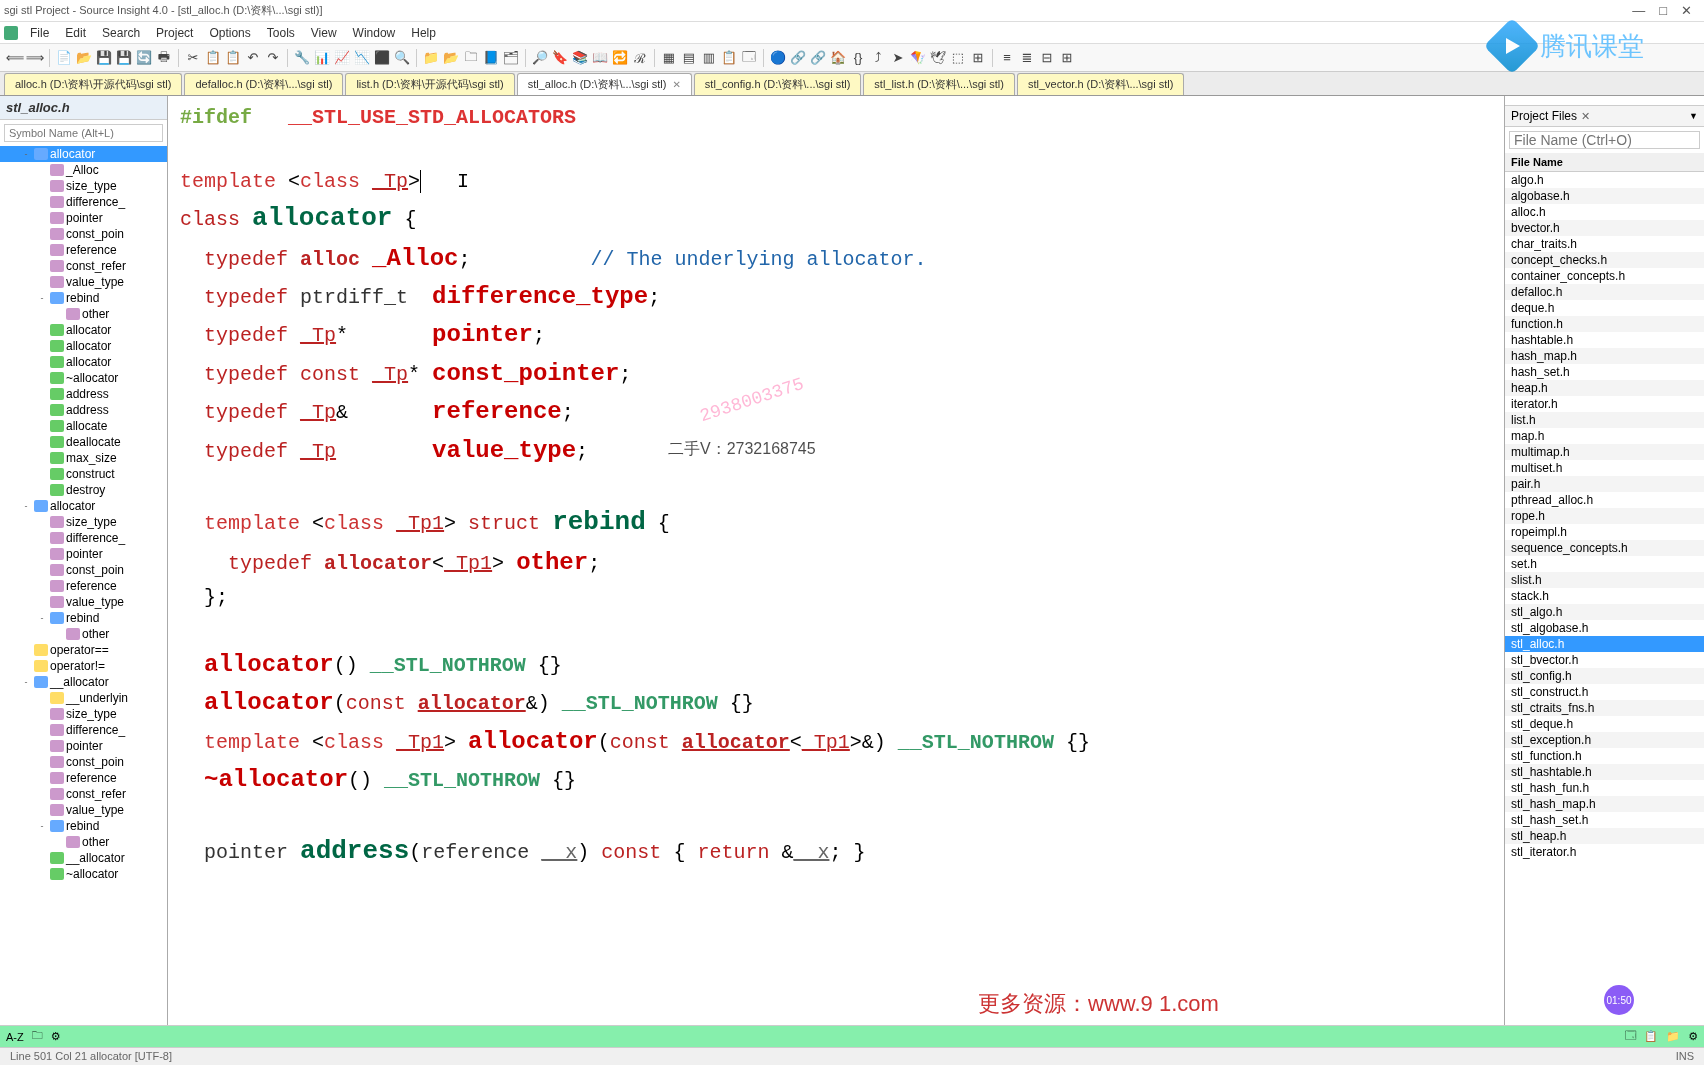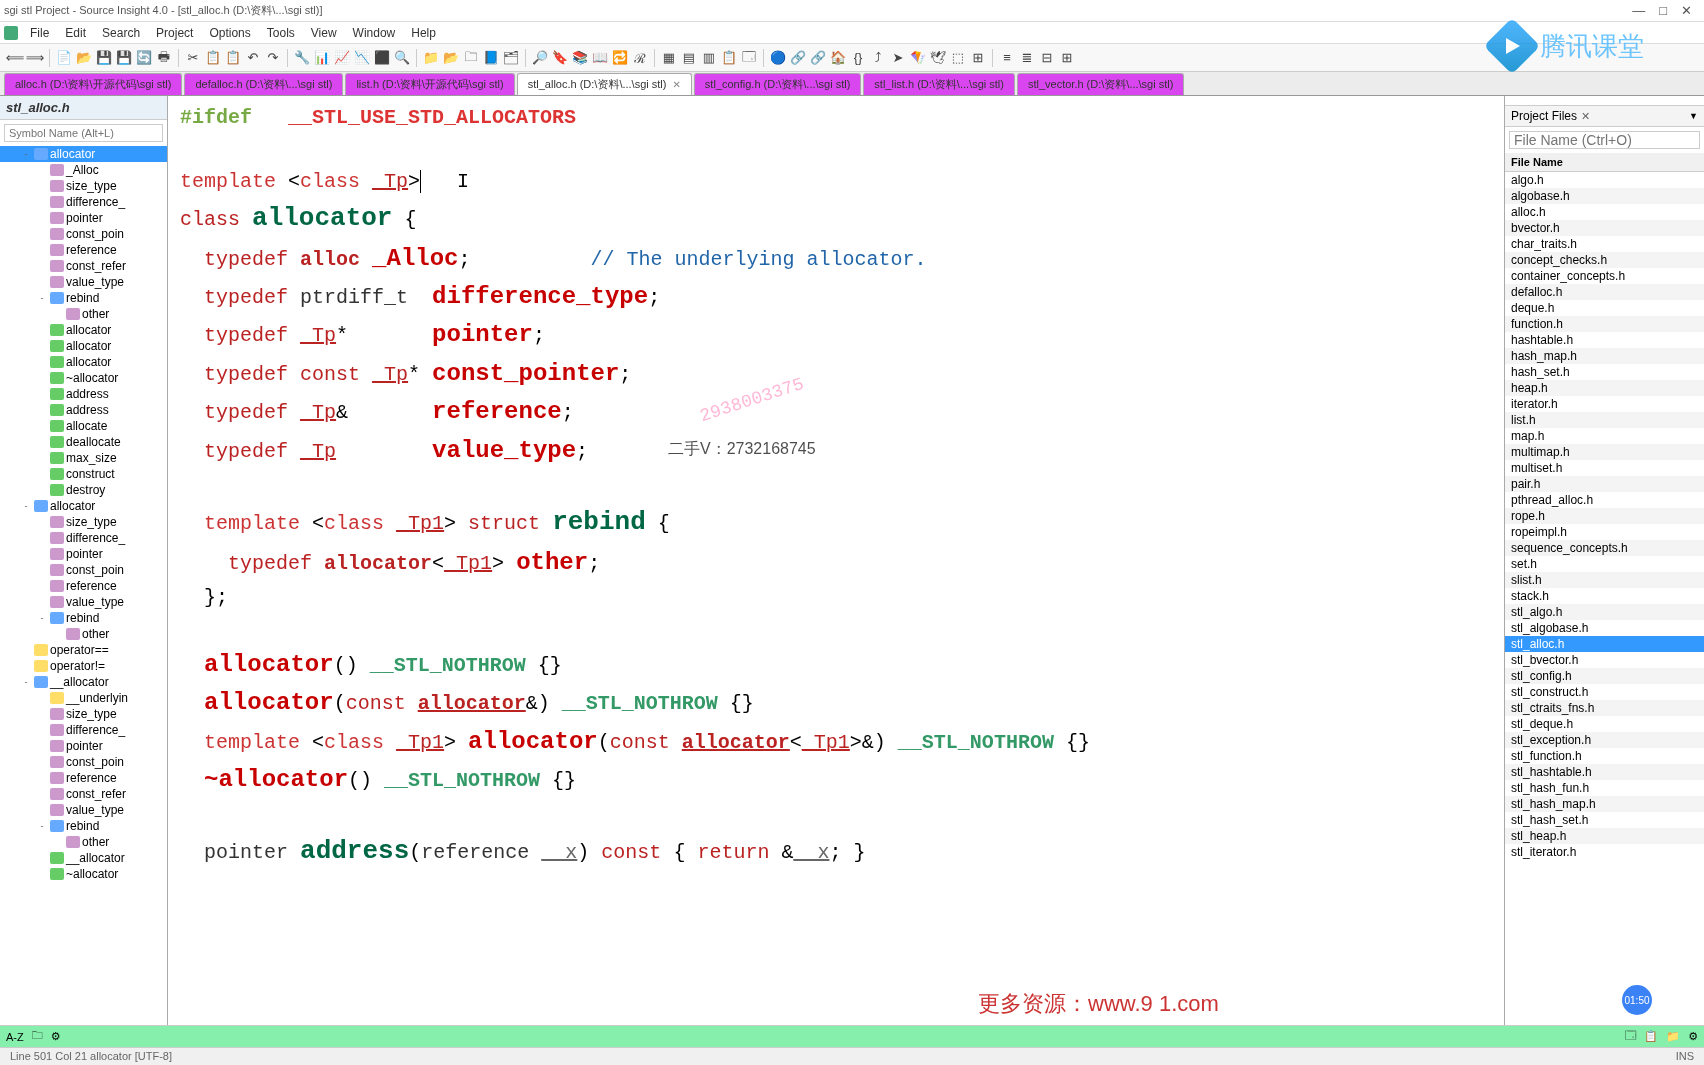--- a/index.html
+++ b/index.html
@@ -8,21 +8,21 @@
 .title-bar .title { flex: 1; }
 .title-bar .wbtns { display: flex; gap: 14px; padding-right: 8px; }
 .title-bar .wbtns span { cursor: default; font-size: 13px; }
 .menu-bar { background: #fff; height: 22px; display: flex; align-items: center; padding: 0 4px; border-bottom: 1px solid #ddd; }
 .menu-bar .mi { padding: 0 8px; font-size: 12px; color: #333; }
 .menu-bar .app-icon { width: 14px; height: 14px; background: #4a7; border-radius: 2px; margin-right: 4px; }
 .toolbar { background: #f8f8f8; height: 28px; display: flex; align-items: center; padding: 0 6px; border-bottom: 1px solid #ccc; gap: 2px; }
 .toolbar .tbtn { width: 18px; height: 18px; display: flex; align-items: center; justify-content: center; font-size: 13px; color: #444; cursor: pointer; }
 .toolbar .sep { width: 1px; height: 18px; background: #ccc; margin: 0 3px; }
 .tabs-row { background: #ececec; height: 24px; display: flex; align-items: flex-end; border-bottom: 1px solid #999; padding-left: 4px; gap: 0; }
-.tab { background: #d946ef; border: 1px solid #aaa; border-bottom: none; padding: 3px 10px; font-size: 11px; border-radius: 3px 3px 0 0; margin-right: 2px; color: #333; display: flex; align-items: center; gap: 6px; }
+.tab { background: #fef9c3; border: 1px solid #aaa; border-bottom: none; padding: 3px 10px; font-size: 11px; border-radius: 3px 3px 0 0; margin-right: 2px; color: #333; display: flex; align-items: center; gap: 6px; }
 .tab.active { background: #fff; font-weight: normal; }
 .tab .close { font-size: 10px; color: #888; }
 .main { display: flex; height: calc(100% - 22px - 22px - 28px - 24px - 22px - 18px); }
 .left-panel { width: 168px; background: #fff; border-right: 1px solid #aaa; display: flex; flex-direction: column; }
 .left-panel .file-title { background: #e8f0f8; padding: 4px 6px; font-weight: bold; font-style: italic; font-size: 13px; color: #333; border-bottom: 1px solid #ccc; }
 .left-panel .sym-search { width: calc(100% - 8px); margin: 4px; padding: 2px 4px; font-size: 11px; border: 1px solid #ccc; }
 .tree { flex: 1; overflow: auto; font-size: 12px; }
 .tn { display: flex; align-items: center; padding: 1px 0 1px 4px; white-space: nowrap; }
 .tn .exp { width: 12px; font-size: 9px; color: #666; text-align: center; }
 .tn .ticon { width: 14px; height: 12px; margin: 0 2px; font-size: 10px; display: flex; align-items: center; justify-content: center; }
@@ -63,21 +63,21 @@
 .fr { padding: 1px 6px; font-size: 12px; white-space: nowrap; }
 .fr:nth-child(even) { background: #f4f4f4; }
 .fr.sel { background: #3399ff; color: #fff; }
 .bottom-toolbar { height: 22px; background: #86efac; border-top: 1px solid #ccc; display: flex; align-items: center; padding: 0 6px; gap: 8px; font-size: 11px; }
 .status-bar { height: 18px; background: #f0f0f0; border-top: 1px solid #ccc; padding: 2px 10px; font-size: 11px; color: #666; display: flex; }
 .status-bar .right { margin-left: auto; }
 .brand-logo { position: absolute; top: 26px; right: 60px; display: flex; align-items: center; gap: 8px; opacity: 0.85; }
 .brand-logo .diamond { width: 40px; height: 40px; background: linear-gradient(135deg,#3af,#08c); transform: rotate(45deg); border-radius: 6px; }
 .brand-logo .play { position: absolute; left: 14px; top: 12px; width: 0; height: 0; border-left: 14px solid #fff; border-top: 8px solid transparent; border-bottom: 8px solid transparent; }
 .brand-logo .txt { font-size: 26px; color: #5bf; font-family: "SimHei", sans-serif; }
-.time-badge { position: absolute; bottom: 50px; right: 52px; background: #3b82f6; color: #fff; border-radius: 50%; width: 30px; height: 30px; display: flex; align-items: center; justify-content: center; font-size: 10px; }
+.time-badge { position: absolute; bottom: 50px; right: 70px; background: #8b5cf6; color: #fff; border-radius: 50%; width: 30px; height: 30px; display: flex; align-items: center; justify-content: center; font-size: 10px; }
 </style>
 </head>
 <body>
 
 <div class="title-bar">
   <span class="title">sgi stl Project - Source Insight 4.0 - [stl_alloc.h (D:\资料\...\sgi stl)]</span>
   <div class="wbtns">
     <span>—</span>
     <span>□</span>
     <span>✕</span>

